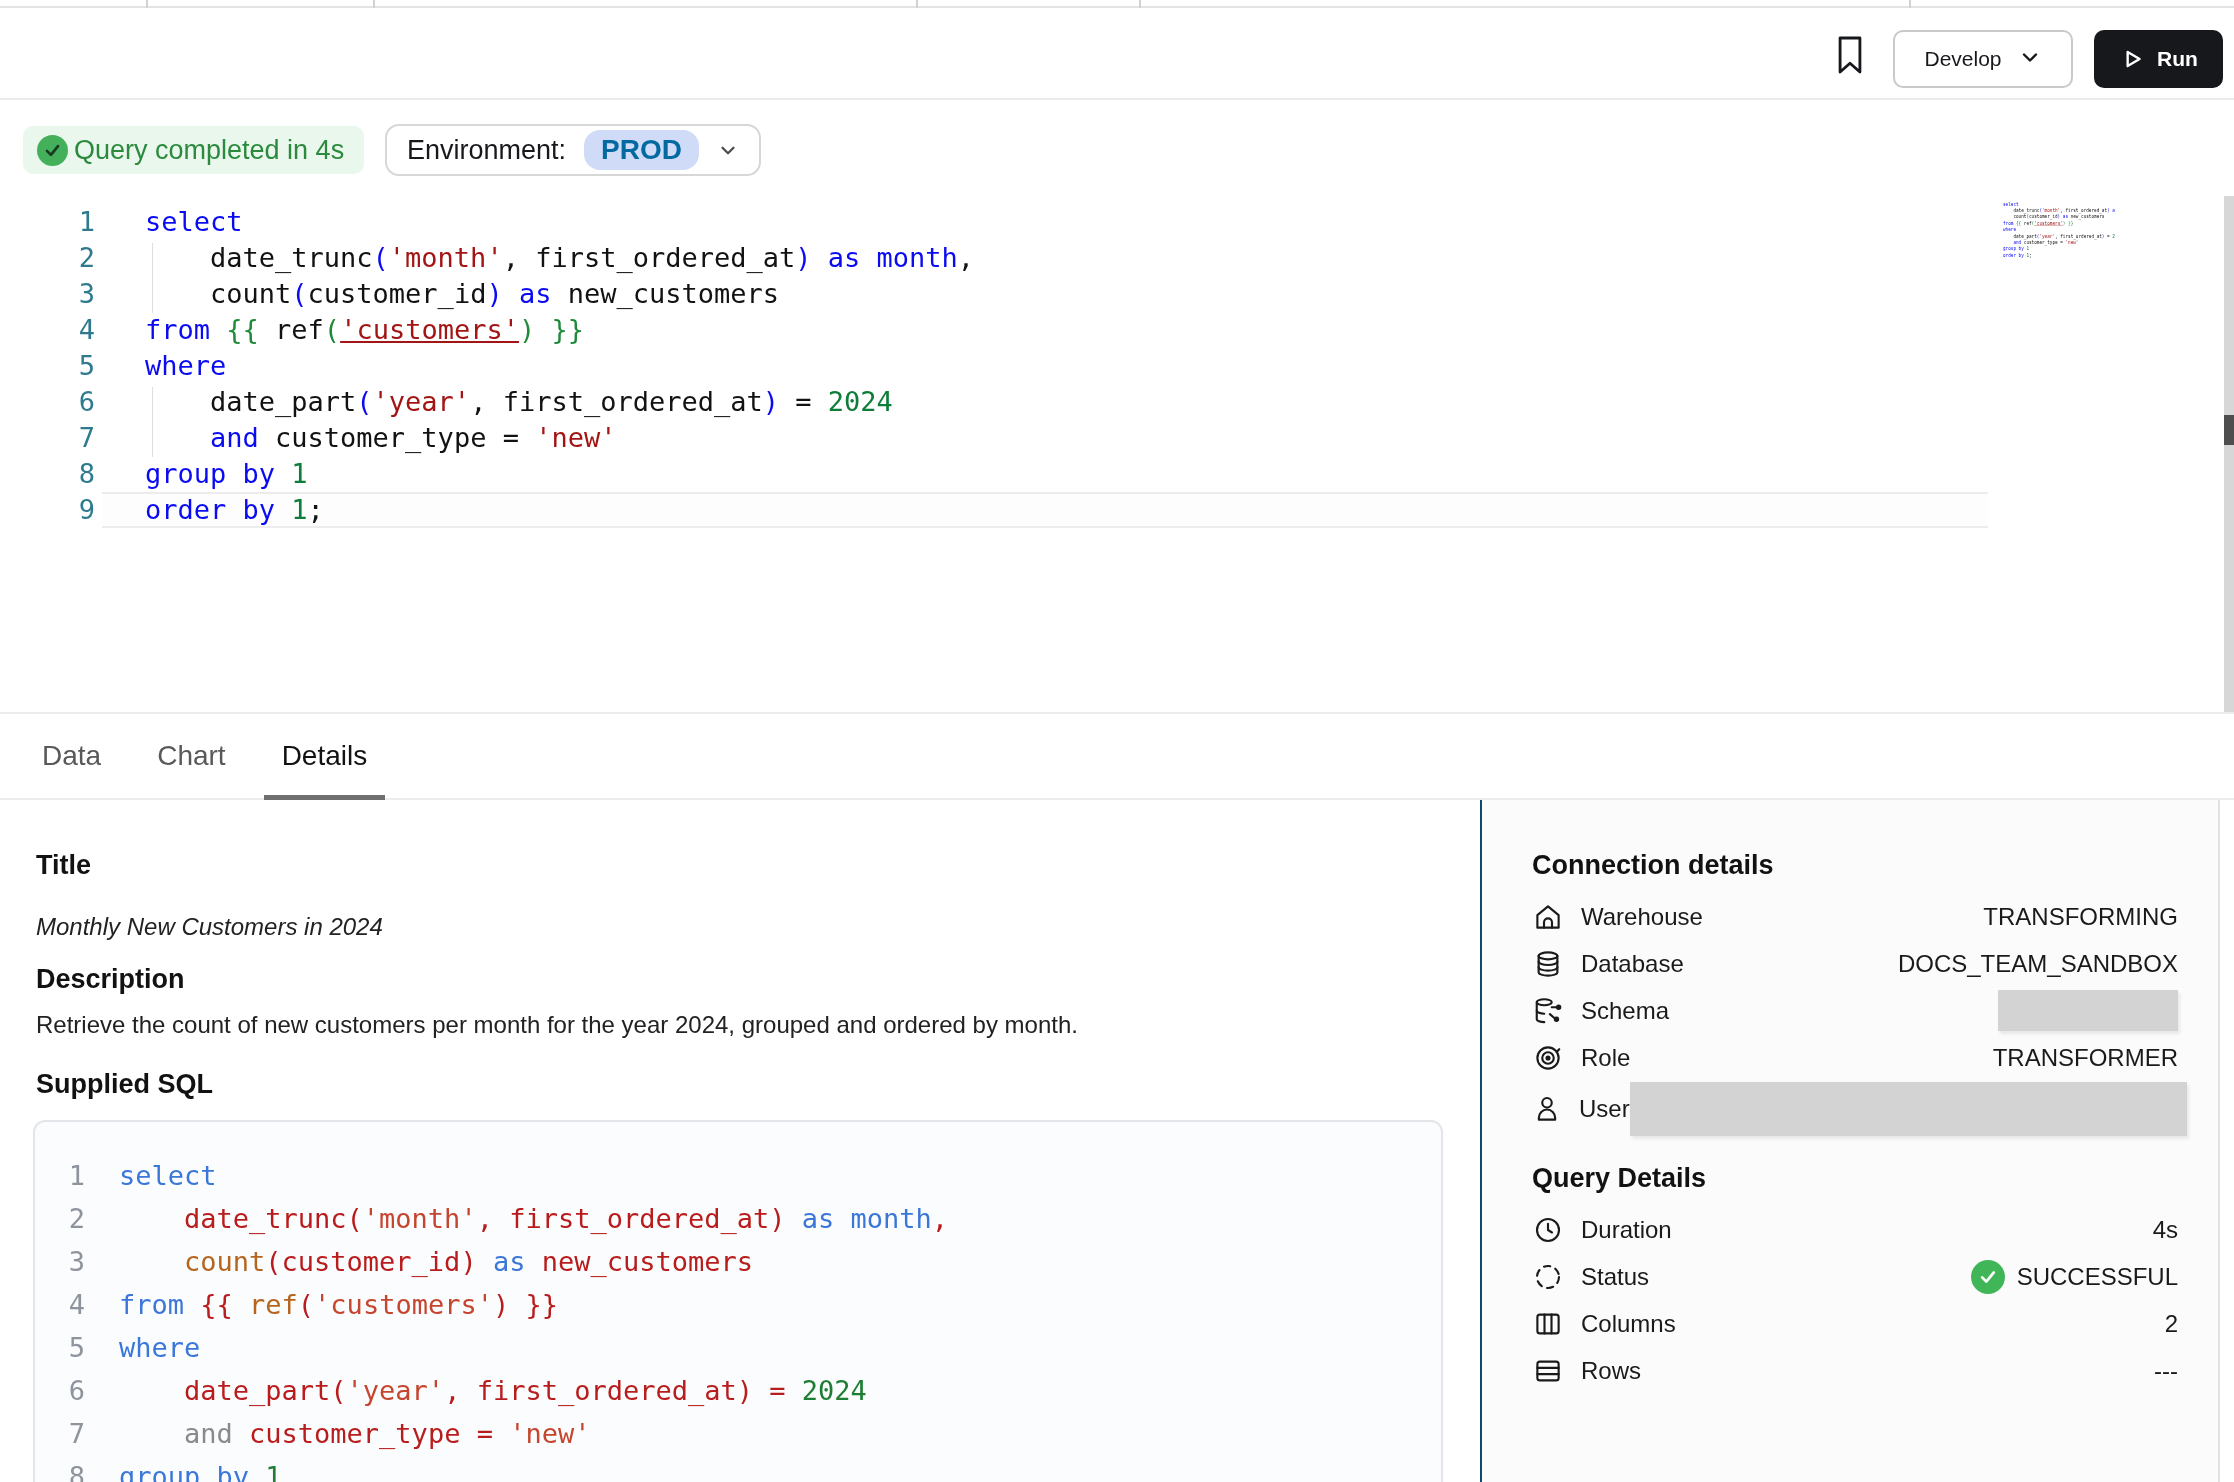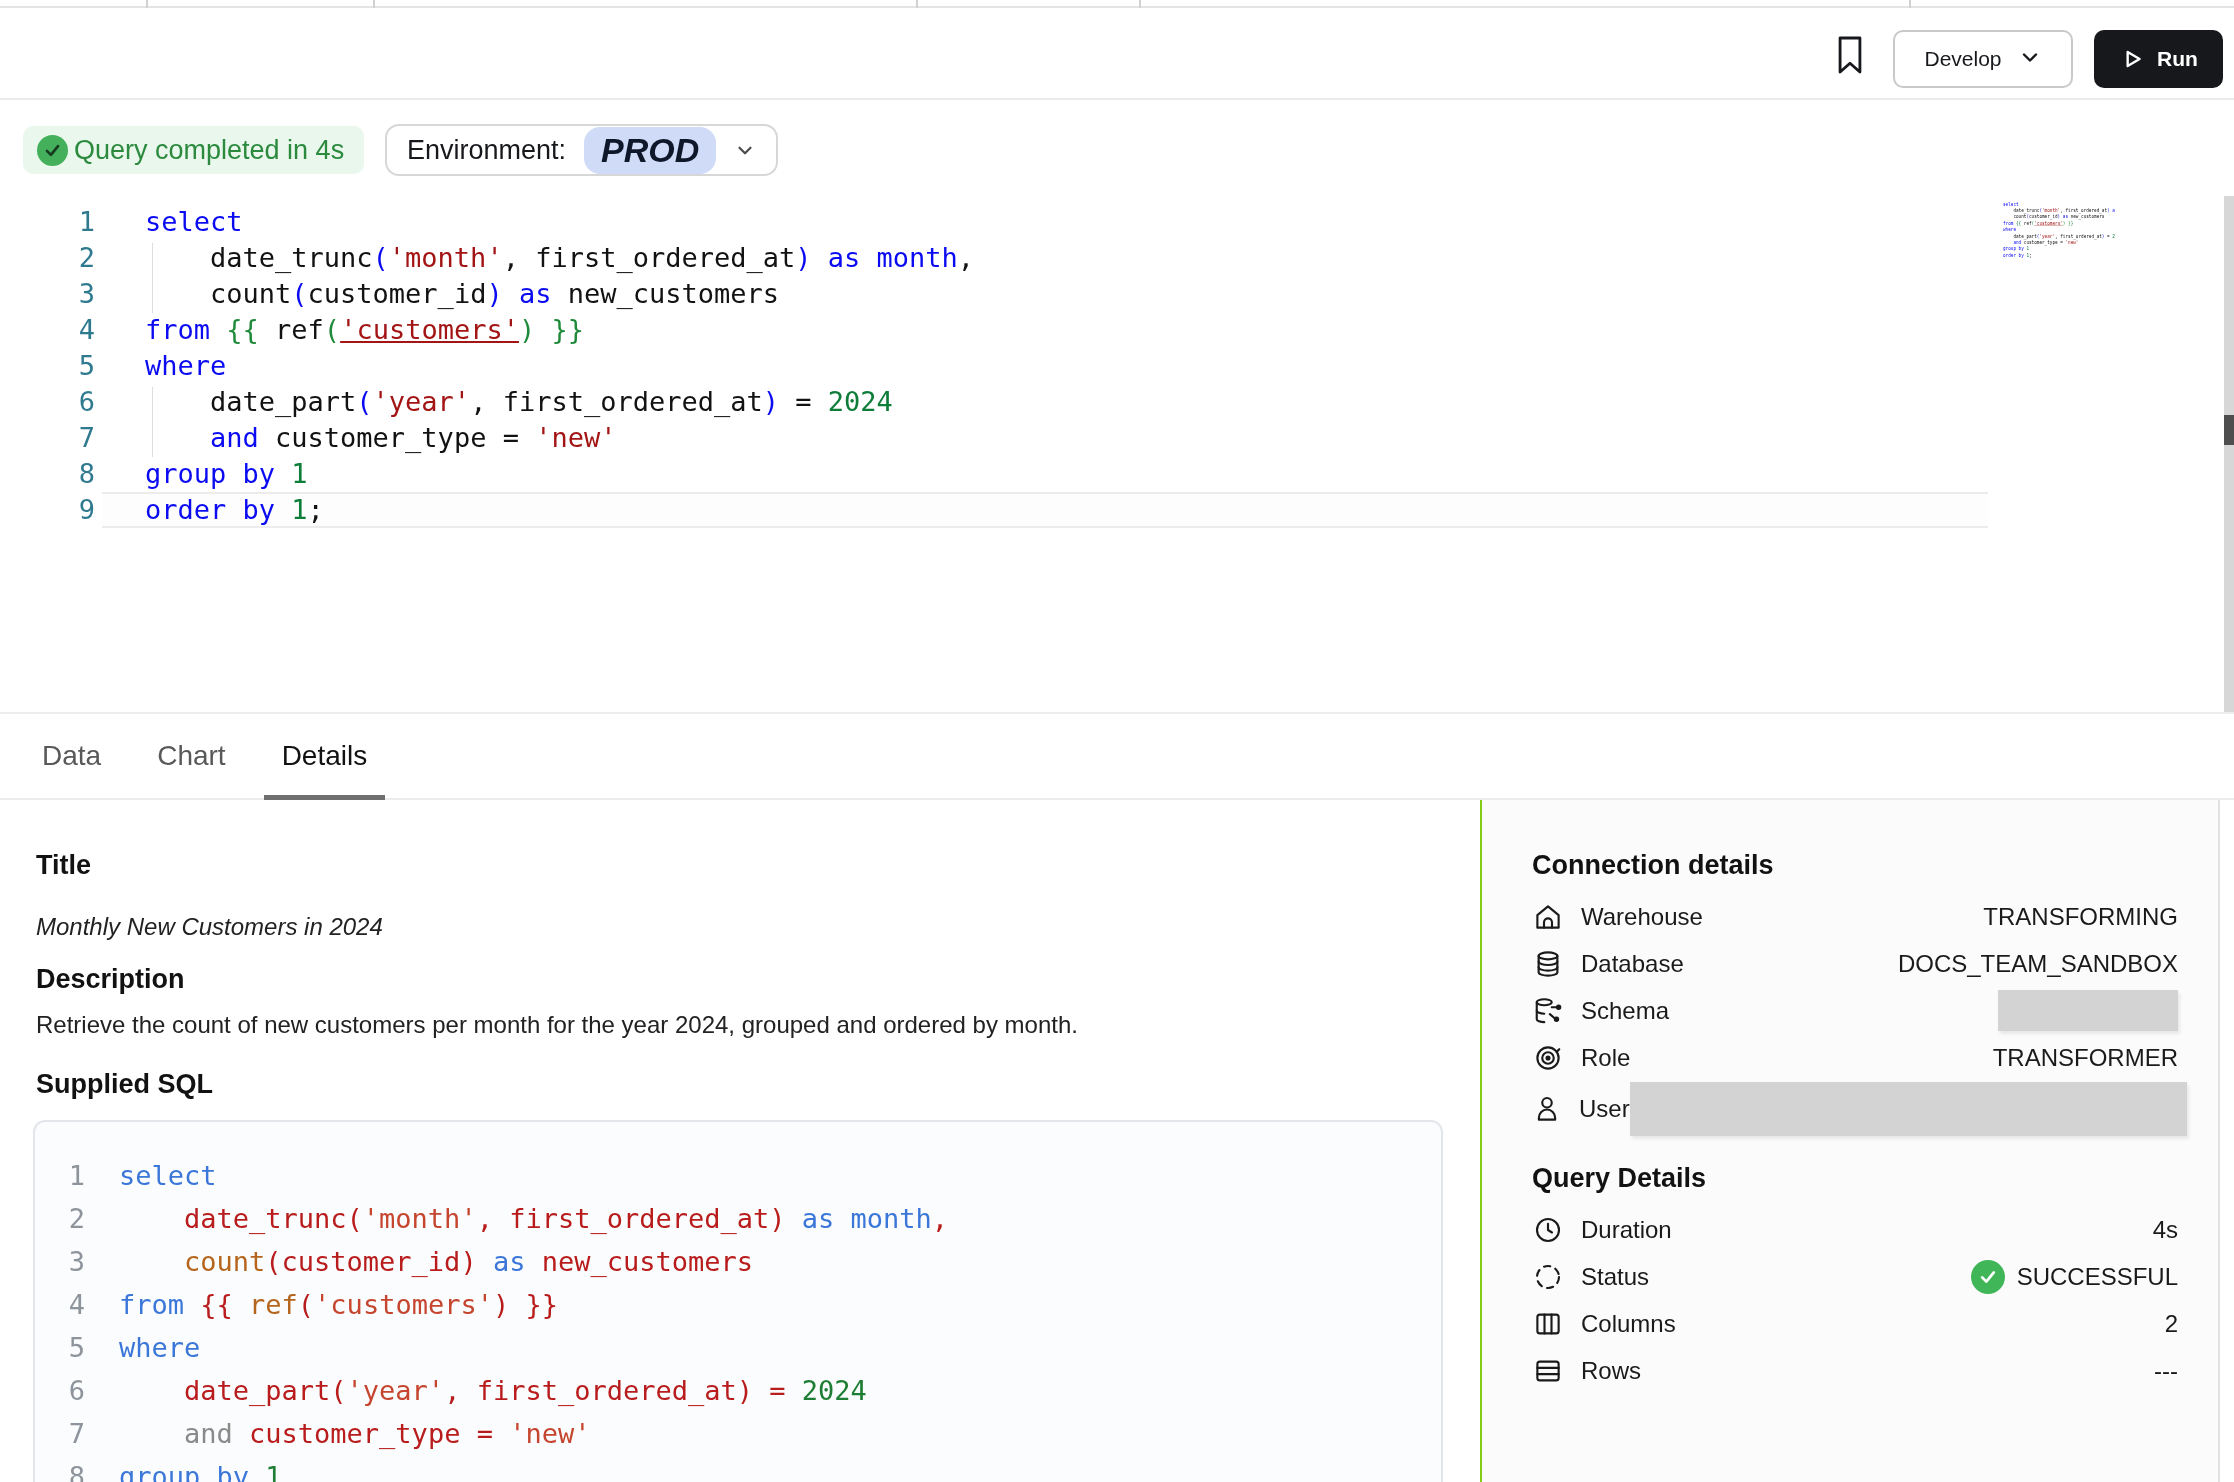--- a/index.html
+++ b/index.html
@@ -29,22 +29,22 @@
   .status-badge { position:absolute; left:23px; top:126px; height:48px;
     background:var(--success-badge-bg); border-radius:10px; display:flex;
     align-items:center; gap:6px; padding:0 20px 0 14px; }
   .status-badge .dot { width:31px; height:31px; border-radius:50%;
     background:var(--success-badge-dot); display:flex; align-items:center; justify-content:center; }
   .status-badge .txt { color:var(--success-badge-text); font-size:27px; font-weight:500; }
   .env-pill { position:absolute; left:385px; top:124px; height:52px; background:#fff;
     border:2px solid #d7d7d7; border-radius:14px; display:flex; align-items:center;
     gap:18px; padding:0 20px; cursor:pointer; }
   .env-pill .lbl { font-size:27px; color:#17181c; }
-  .env-pill .val { background:var(--prod-badge-bg); color:#0f172a; font-weight:600;
-    font-size:34px; border-radius:16px; padding:4px 17px;font-style:italic; }
+  .env-pill .val { background:var(--prod-badge-bg); color:#0369a1; font-weight:600;
+    font-size:28px; border-radius:16px; padding:4px 17px; }
 
   
   .editor { position:absolute; left:0; top:195px; width:2222px; height:567px; background:#fff; }
   .ed-activeline { position:absolute; left:102px; top:297px; width:1886px; height:36px;
     border-top:2px solid #ececec; border-bottom:2px solid #ececec; background:#fdfdfd; }
   .indent-guide { position:absolute; left:152px; width:1px; background:#dedede; }
   .ig1 { top:48px; height:70px; } .ig2 { top:192px; height:70px; }
   .codewrap { position:relative; padding-top:9px;
     font-family:"DejaVu Sans Mono", monospace; font-size:27px; }
   .crow { display:flex; height:36px; line-height:36px; white-space:pre; }
@@ -93,21 +93,21 @@
   .sqlbox .crow { height:43px; line-height:43px; }
   .sqlbox .ln { width:50px; }
   .ln-sp { color:#8d949c; }
   .sqlbox .cl { padding-left:34px; }
   
   .tk-sp-k { color:#3b77d8; } .tk-sp-s { color:#c5452f; } .tk-sp-f { color:#b5651d; }
   .tk-sp-n { color:#1e7e34; } .tk-sp-g { color:#8a8a8a; } .tk-sp-p { color:#b91c1c;text-align:center; }
 
   
   .rpanel { position:absolute; left:1480px; top:800px; width:740px; height:682px;
-    background:#fbfbfb; border-left:2px solid #84cc16; border-right:2px solid #e2e2e2;
+    background:#fbfbfb; border-left:2px solid #0c4a6e; border-right:2px solid #e2e2e2;
     padding:0 40px 0 50px; }
   .rp-h { font-size:27px; font-weight:700; color:#121212; }
   .rp-h.first { margin-top:50px; }
   .rp-h.second { margin-top:26px; }
   .rows { margin-top:12px; }
   .drow { display:flex; align-items:center; height:47px; }
   .drow.tall { height:56px; }
   .dicon { width:32px; height:32px; display:flex; align-items:center; justify-content:center; }
   .dicon svg { width:30px; height:30px; }
   .dlabel { margin-left:17px; font-size:24px; color:#1a1a1a; }

